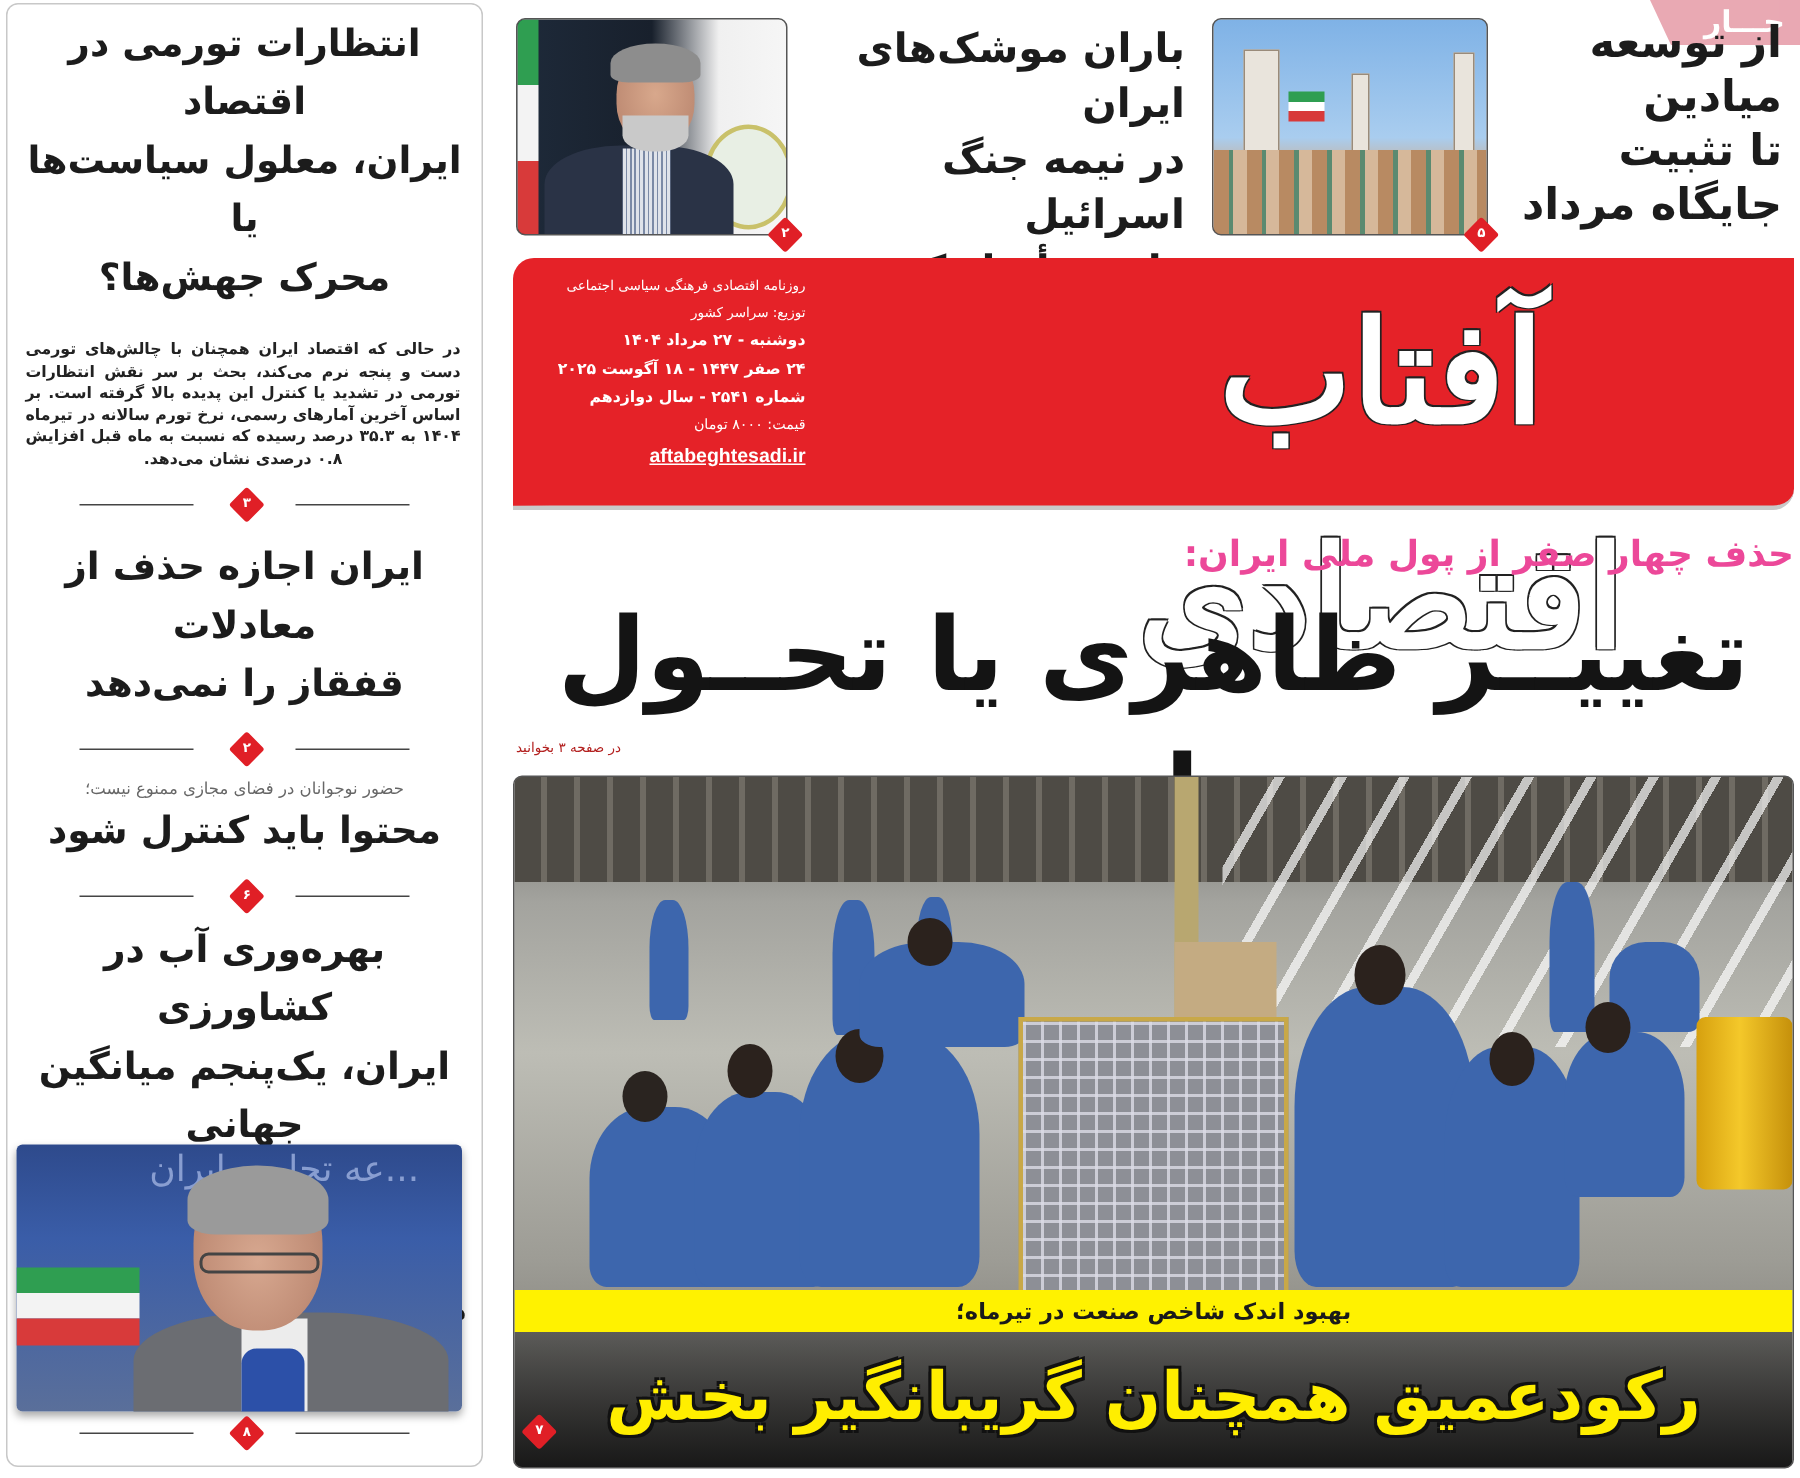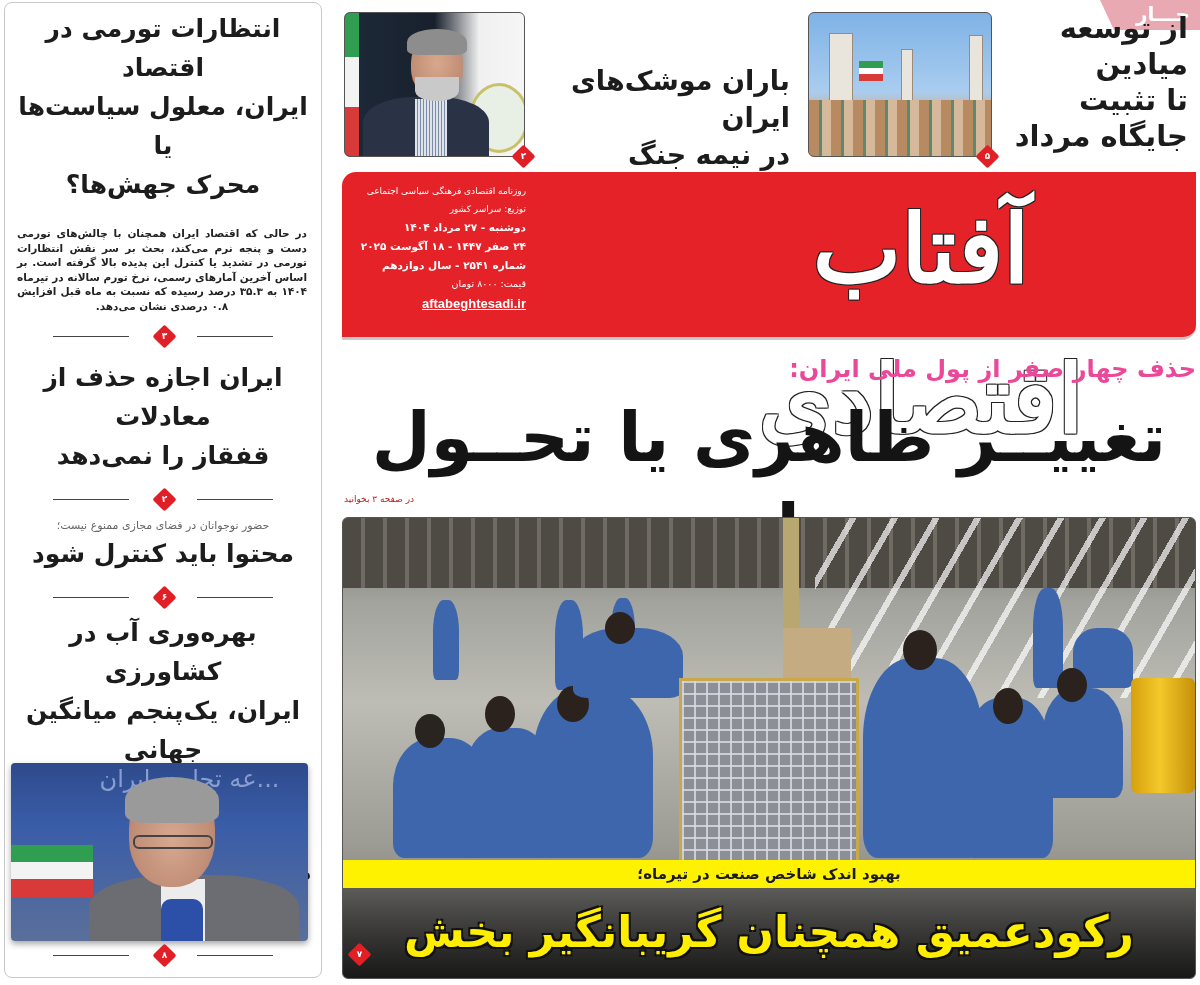--- a/index.html
+++ b/index.html
@@ -68,21 +68,21 @@
     .lc-photo .shirt { position: absolute; left: 150px; top: 116px; width: 44px; height: 62px; background: #ececec; }
     .lc-photo .mic { position: absolute; left: 150px; top: 136px; width: 42px; height: 44px; background: #2c50a8; border-radius: 10px 10px 0 0; }
     .lc-bottom-sep { position: absolute; left: 0; right: 0; top: 942px; }
 
     
     .teaser-title {
       position: absolute; direction: rtl; text-align: right; font-weight: bold;
       color: #1c1c1c; line-height: 36px;
     }
     .teaser1-title { right: 12px; top: 10px; width: 190px; font-size: 29px; }
-    .teaser2-title { right: 410px; top: 14px; width: 260px; font-size: 27px; line-height: 37px; margin-top: 48px; }
+    .teaser2-title { right: 410px; top: 14px; width: 260px; font-size: 27px; line-height: 37px; }
 
     .teaser-photo {
       position: absolute; border: 1px solid #555; border-radius: 6px; overflow: hidden;
     }
     .teaser1-photo {
       left: 808px; top: 12px; width: 184px; height: 145px;
       background: linear-gradient(180deg, #7fb2e6 0%, #a9cdef 55%, #c9b09a 70%, #8e5a3c 100%);
     }
     .refinery-tower { position: absolute; background: #e9e4dc; border: 1px solid #9a8b7a; }
     .refinery-deck { position: absolute; left: 0; right: 0; bottom: 0; height: 56px;
@@ -128,21 +128,21 @@
       border-bottom: 3px solid #c9c9c9;
     }
     .masthead-logo {
       position: absolute; right: 40px; top: 2px; width: 470px; height: 160px;
       direction: rtl; text-align: center; color: #fff;
       font-family: "DejaVu Serif", serif; font-size: 94px; font-weight: bold; line-height: 150px;
       text-shadow: -1px -1px 0 #222, 1px -1px 0 #222, -1px 1px 0 #222, 1px 1px 0 #222;
       letter-spacing: -2px;
     }
     .masthead-info {
-      position: absolute; left: 0; top: 0; width: 200px; height: 160px;
+      position: absolute; left: 11px; top: 0; width: 200px; height: 160px;
       direction: rtl; text-align: right; color: #fff; padding: 10px 16px 0 10px;
     }
     .masthead-info .l1 { font-size: 9px; line-height: 18px; }
     .masthead-info .l2 { font-size: 9px; line-height: 18px; }
     .masthead-info .l3, .masthead-info .l4, .masthead-info .l5 { font-size: 10.5px; line-height: 19px; font-weight: bold; }
     .masthead-info .l6 { font-size: 9.5px; line-height: 18px; }
     .masthead-info .site {
       direction: ltr; text-align: right; font-weight: bold; font-size: 13px; line-height: 22px;
       font-family: "Liberation Sans", sans-serif;
       text-decoration: underline;

